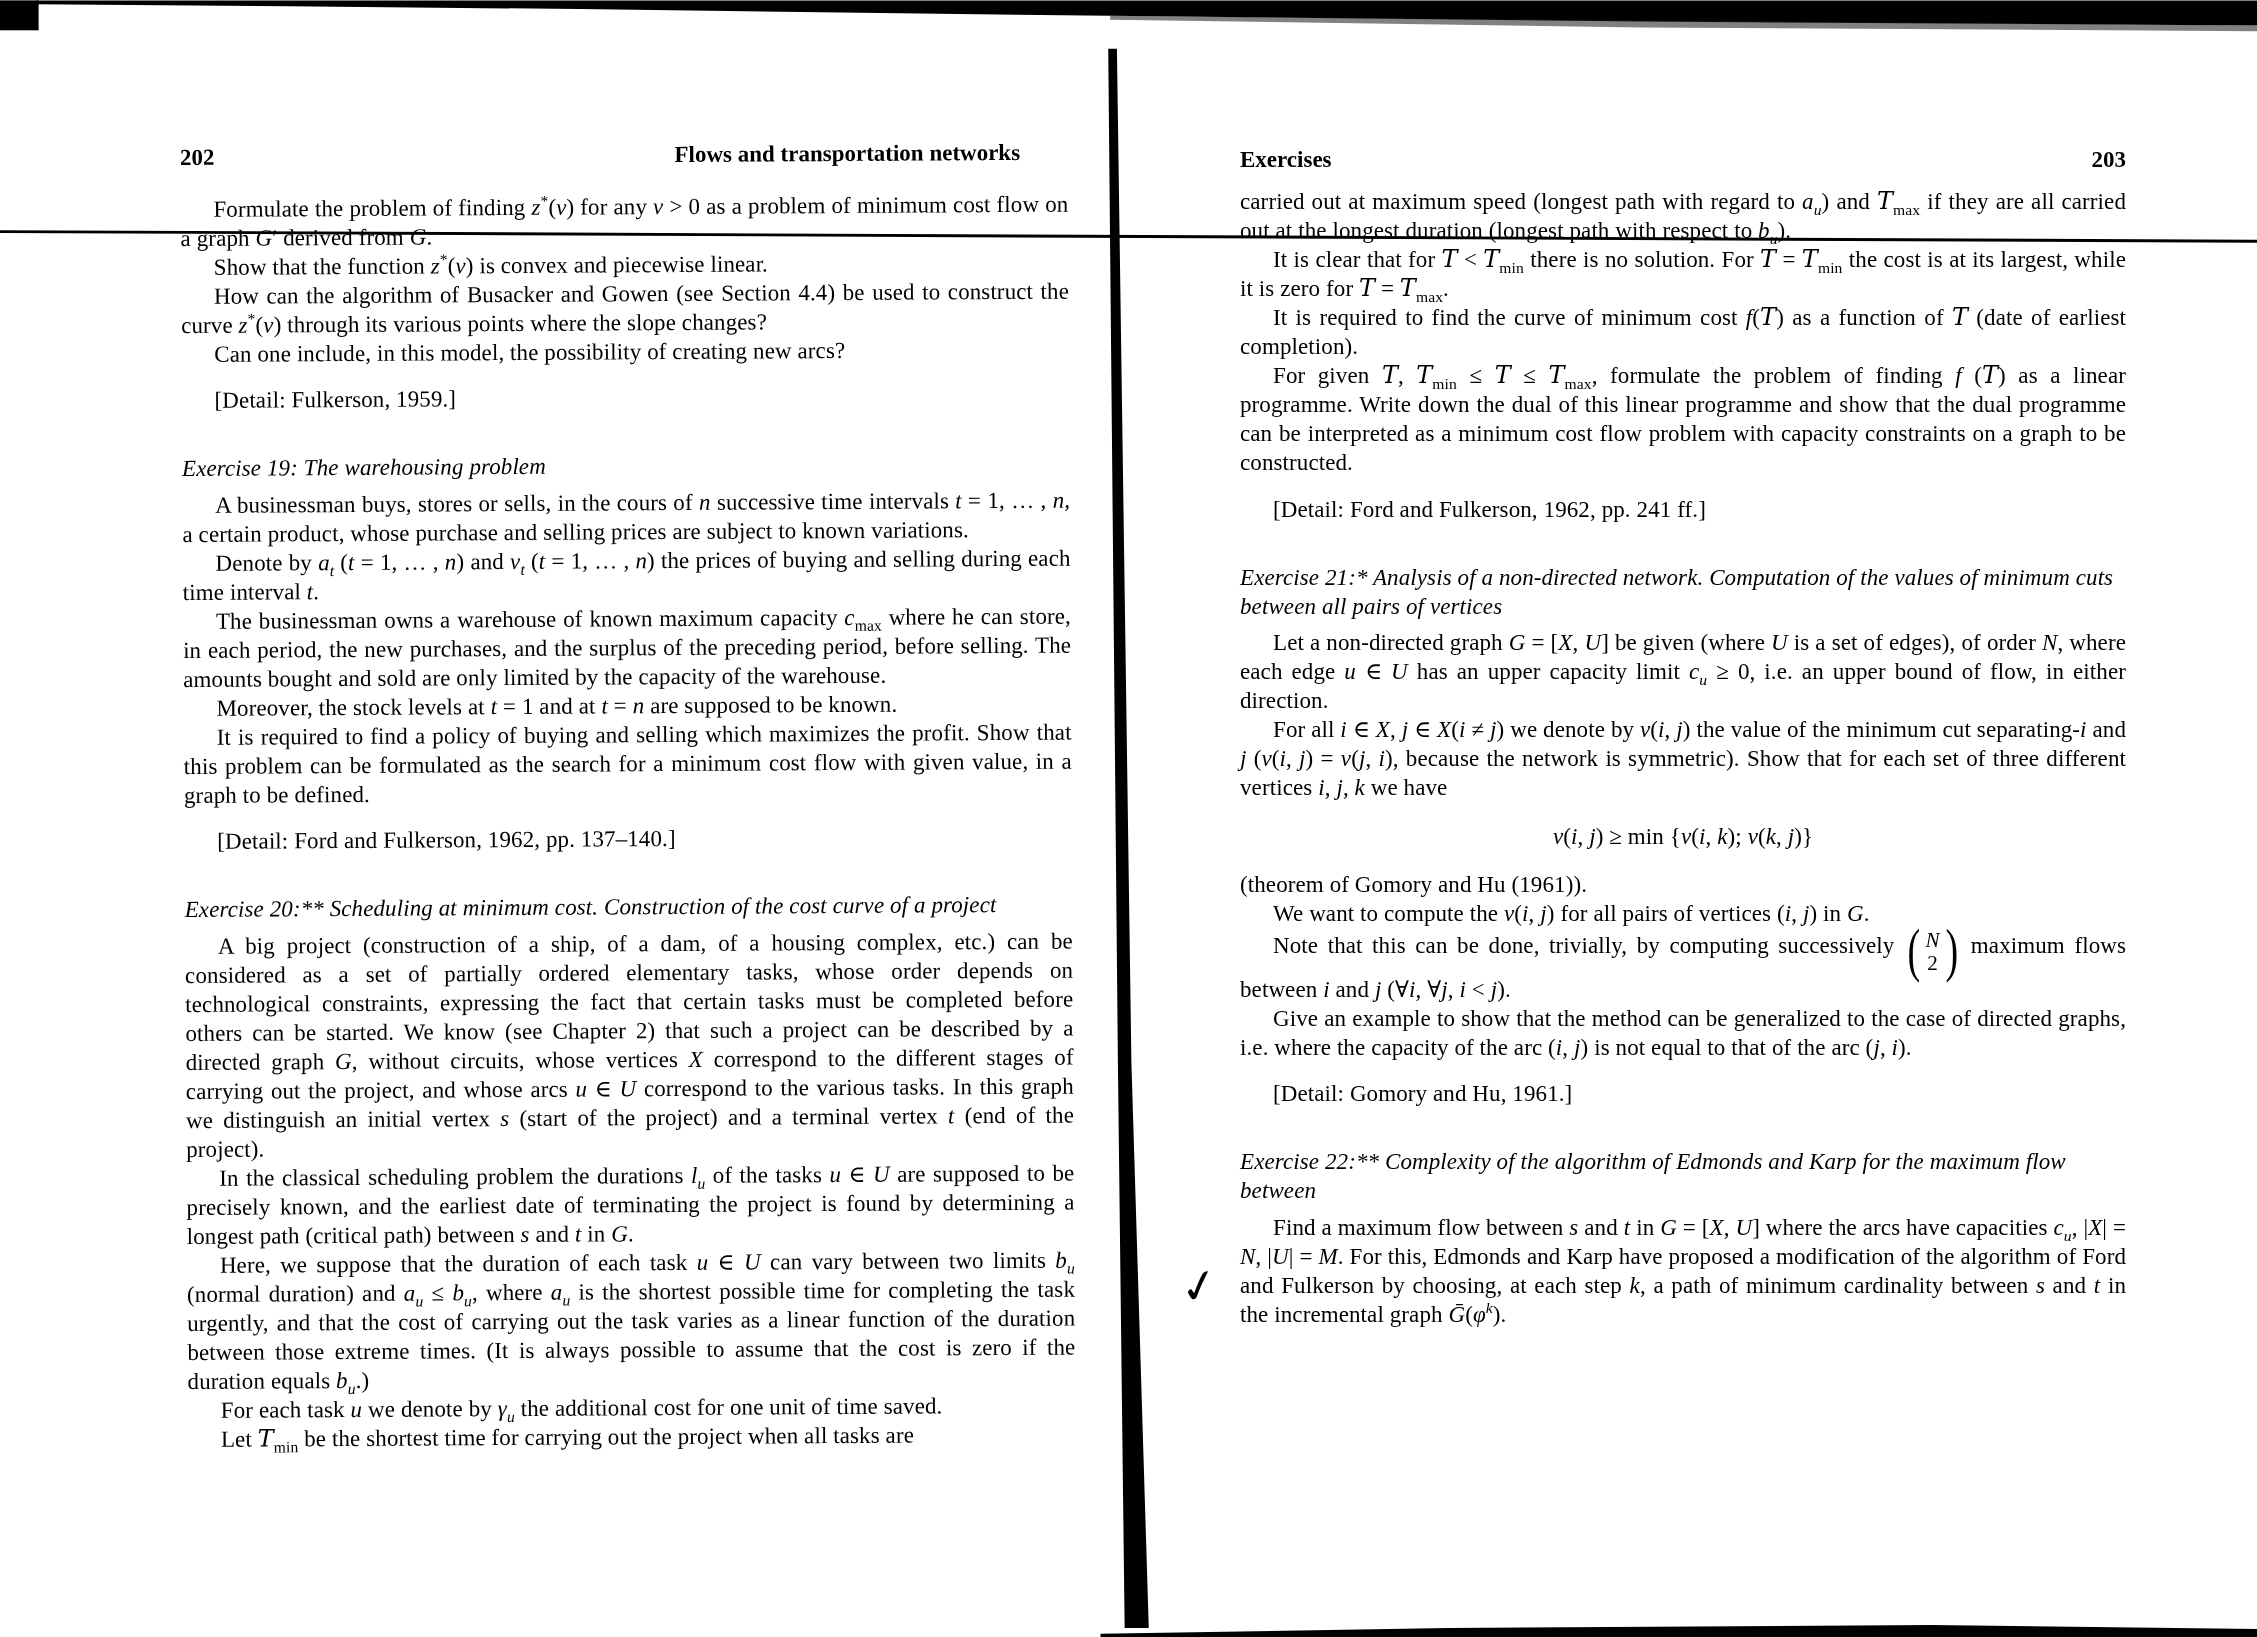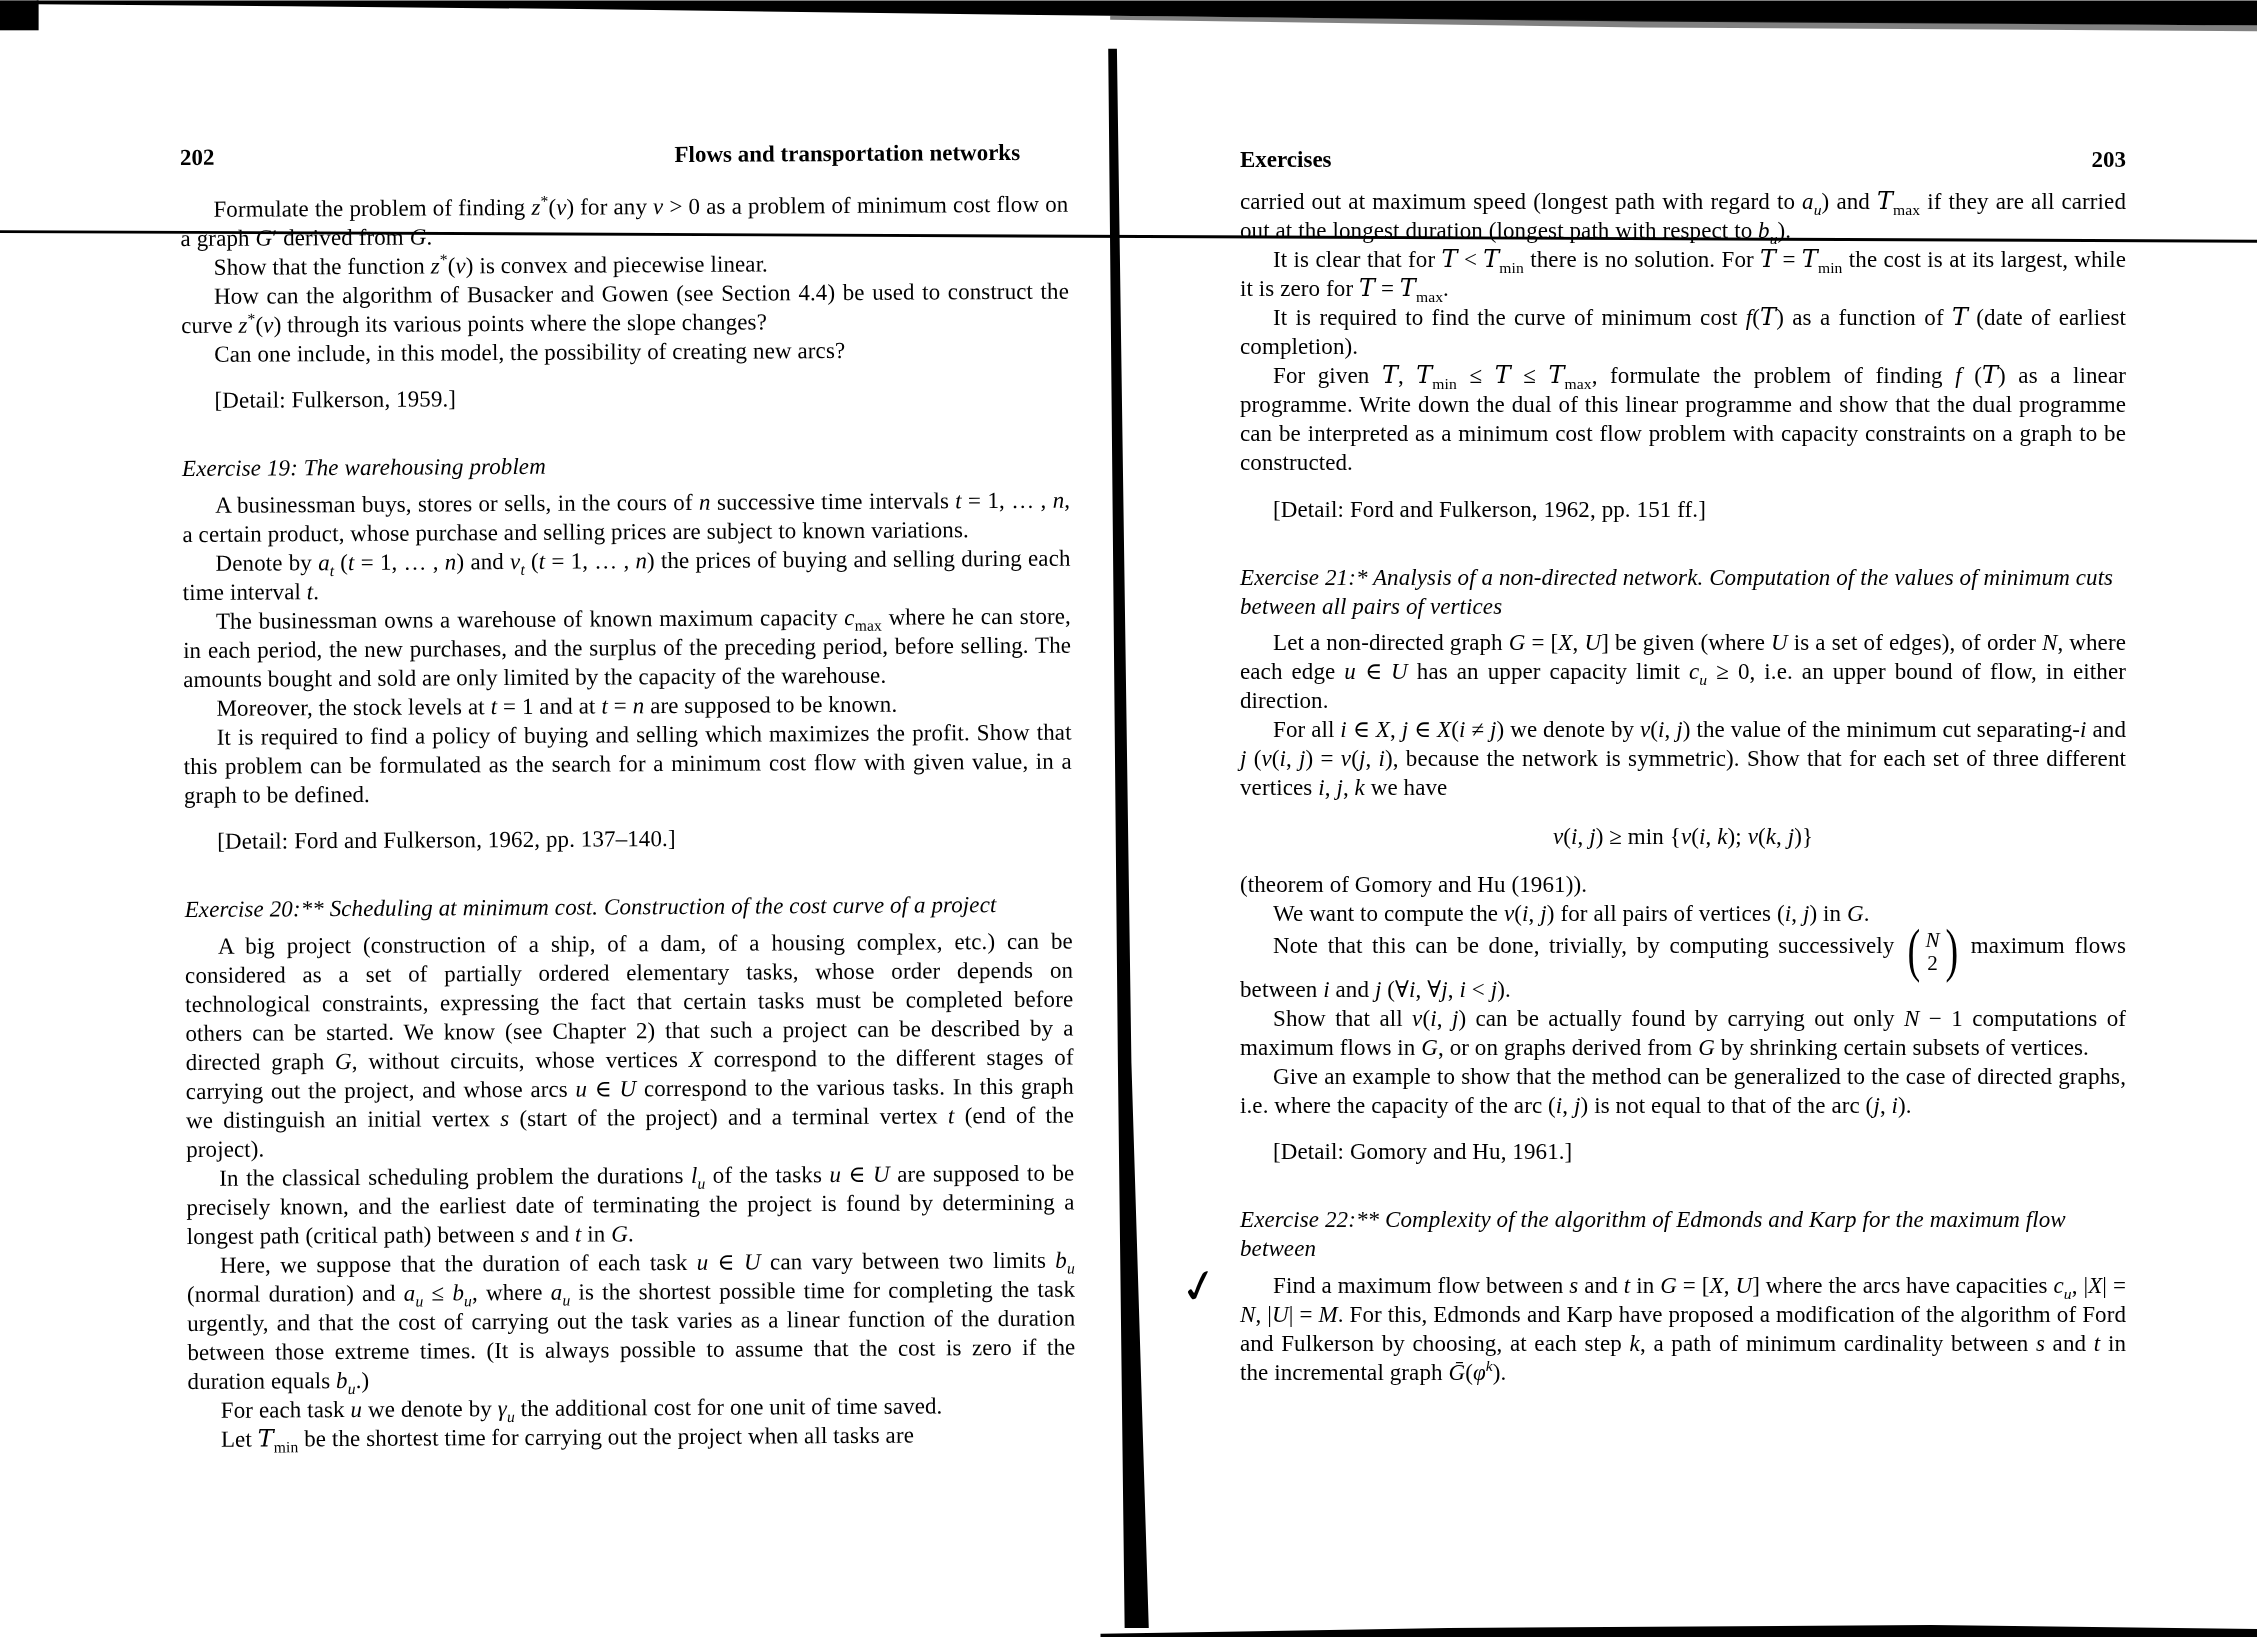--- a/index.html
+++ b/index.html
@@ -77,36 +77,35 @@
 <div class="page" id="page-right">
   <div class="pagehead">
     <span class="running">Exercises</span>
     <span class="pnum">203</span>
   </div>
   <div class="body-text">
     <p class="noindent">carried out at maximum speed (longest path with regard to <i>a</i><sub><i>u</i></sub>) and <span class="scr">T</span><sub>max</sub> if they are all carried out at the longest duration (longest path with respect to <i>b</i><sub><i>u</i></sub>).</p>
     <p>It is clear that for <span class="scr">T</span> &lt; <span class="scr">T</span><sub>min</sub> there is no solution. For <span class="scr">T</span> = <span class="scr">T</span><sub>min</sub> the cost is at its largest, while it is zero for <span class="scr">T</span> = <span class="scr">T</span><sub>max</sub>.</p>
     <p>It is required to find the curve of minimum cost <i>f</i>(<span class="scr">T</span>) as a function of <span class="scr">T</span> (date of earliest completion).</p>
     <p>For given <span class="scr">T</span>, <span class="scr">T</span><sub>min</sub> ≤ <span class="scr">T</span> ≤ <span class="scr">T</span><sub>max</sub>, formulate the problem of finding <i>f</i> (<span class="scr">T</span>) as a linear programme. Write down the dual of this linear programme and show that the dual programme can be interpreted as a minimum cost flow problem with capacity constraints on a graph to be constructed.</p>
-    <p class="detail">[Detail: Ford and Fulkerson, 1962, pp. 151 ff.]</p>
+    <p class="detail">[Detail: Ford and Fulkerson, 1962, pp. 241 ff.]</p>
     <p class="h-ex">Exercise 21:* Analysis of a non-directed network. Computation of the values of minimum cuts between all pairs of vertices</p>
     <p>Let a non-directed graph <i>G</i> = [<i>X</i>, <i>U</i>] be given (where <i>U</i> is a set of edges), of order <i>N</i>, where each edge <i>u</i> ∈ <i>U</i> has an upper capacity limit <i>c</i><sub><i>u</i></sub> ≥ 0, i.e. an upper bound of flow, in either direction.</p>
     <p>For all <i>i</i> ∈ <i>X</i>, <i>j</i> ∈ <i>X</i>(<i>i</i> ≠ <i>j</i>) we denote by <i>v</i>(<i>i</i>, <i>j</i>) the value of the minimum cut separating-<i>i</i> and <i>j</i> (<i>v</i>(<i>i</i>, <i>j</i>) = <i>v</i>(<i>j</i>, <i>i</i>), because the network is symmetric). Show that for each set of three different vertices <i>i</i>, <i>j</i>, <i>k</i> we have</p>
     <p class="formula"><i>v</i>(<i>i</i>, <i>j</i>) ≥ min {<i>v</i>(<i>i</i>, <i>k</i>); <i>v</i>(<i>k</i>, <i>j</i>)}</p>
     <p class="noindent">(theorem of Gomory and Hu (1961)).</p>
     <p>We want to compute the <i>v</i>(<i>i</i>, <i>j</i>) for all pairs of vertices (<i>i</i>, <i>j</i>) in <i>G</i>.</p>
     <p>Note that this can be done, trivially, by computing successively <span class="binom">
           <span class="paren">(</span>
           <span class="stack">
             <span><i>N</i></span>
             <span>2</span>
           </span>
           <span class="paren">)</span>
         </span> maximum flows between <i>i</i> and <i>j</i> (∀<i>i</i>, ∀<i>j</i>, <i>i</i> &lt; <i>j</i>).</p>
-    <p>Show that all <i>v</i>(<i>i</i>, <i>j</i>) can be actually found by carrying out only <i>N</i> − 1 computations of maximum flows in <i>G</i>, or on graphs derived from <i>G</i> by shrinking certain subsets of vertices.</p>
     <p>Give an example to show that the method can be generalized to the case of directed graphs, i.e. where the capacity of the arc (<i>i</i>, <i>j</i>) is not equal to that of the arc (<i>j</i>, <i>i</i>).</p>
     <p class="detail">[Detail: Gomory and Hu, 1961.]</p>
     <p class="h-ex">Exercise 22:** Complexity of the algorithm of Edmonds and Karp for the maximum flow between</p>
     <p>Find a maximum flow between <i>s</i> and <i>t</i> in <i>G</i> = [<i>X</i>, <i>U</i>] where the arcs have capacities <i>c</i><sub><i>u</i></sub>, |<i>X</i>| = <i>N</i>, |<i>U</i>| = <i>M</i>. For this, Edmonds and Karp have proposed a modification of the algorithm of Ford and Fulkerson by choosing, at each step <i>k</i>, a path of minimum cardinality between <i>s</i> and <i>t</i> in the incremental graph <i>Ḡ</i>(<i>φ</i><sup><i>k</i></sup>).</p>
   </div>
 </div>
 
 <div id="check-mark">✓</div>
 
 <svg id="artifacts" width="2257" height="1638" viewBox="0 0 2338 1696">

